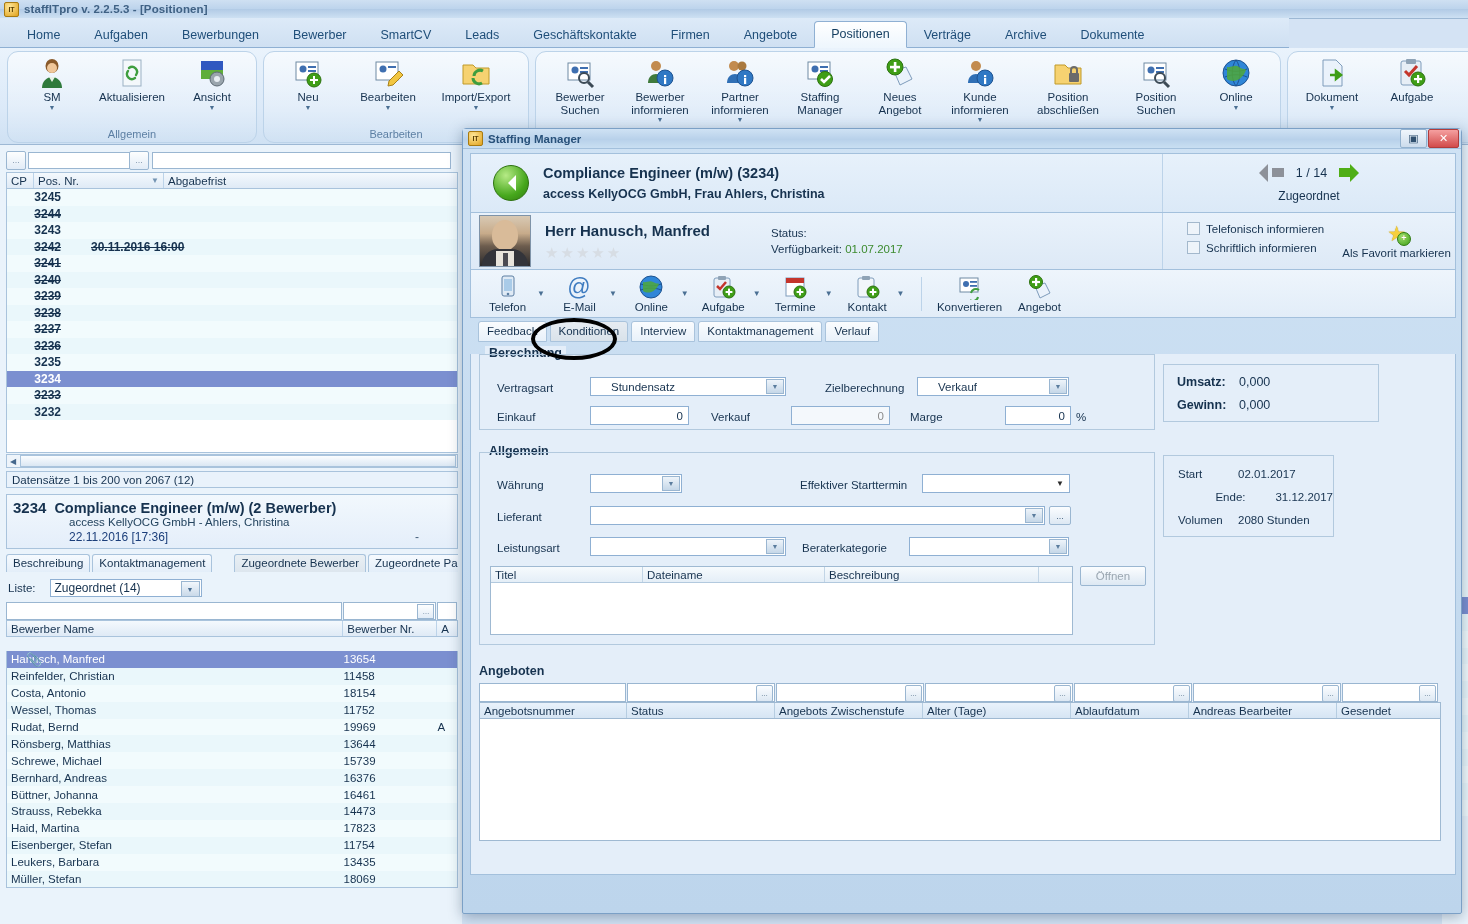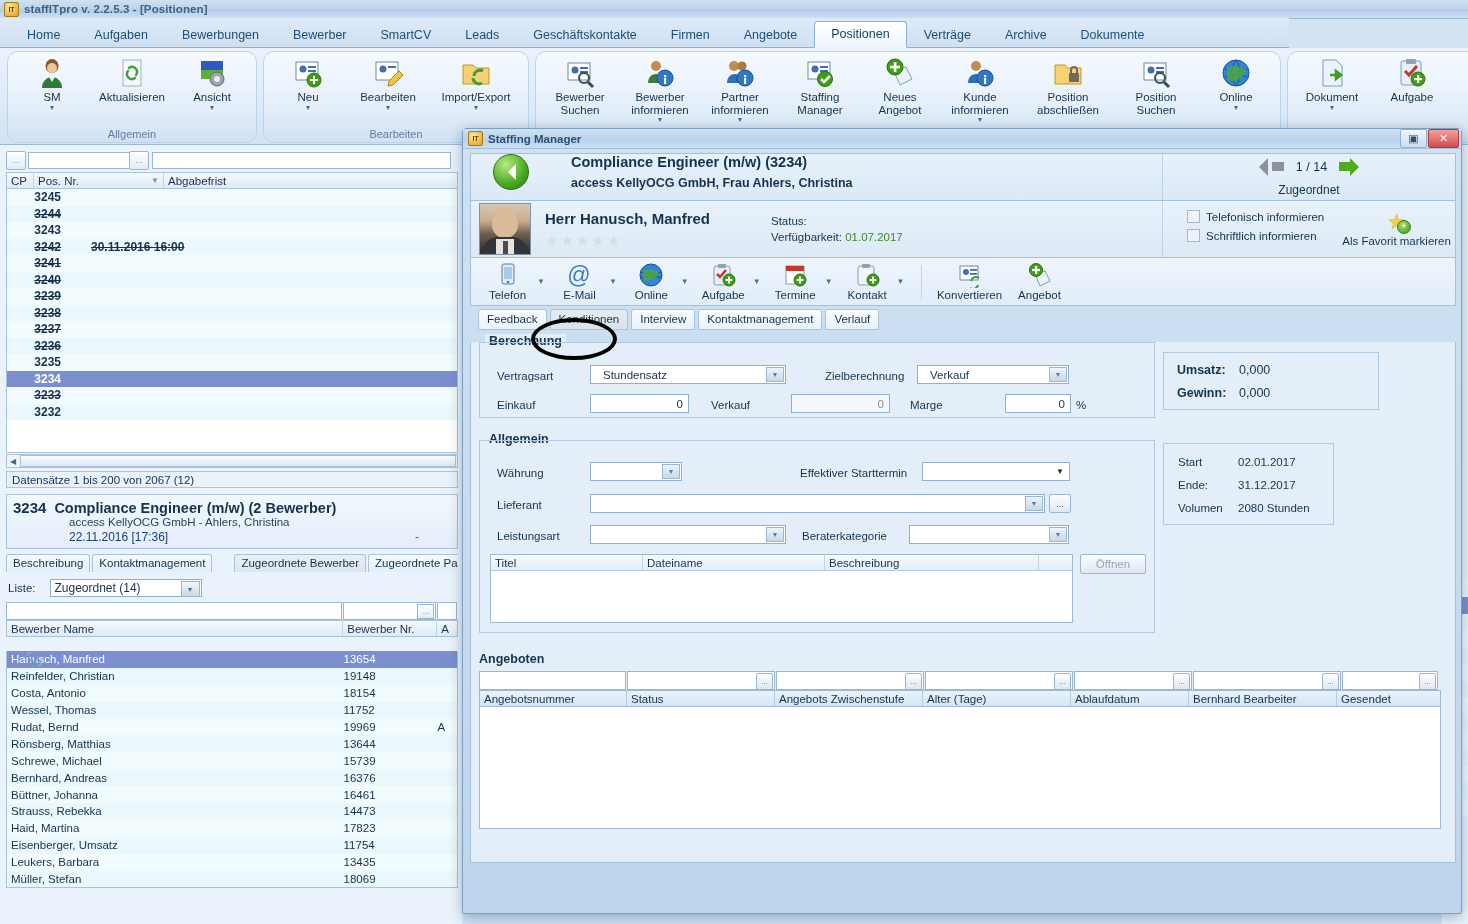--- a/index.html
+++ b/index.html
@@ -179,21 +179,21 @@
   .wbtns{margin-left:auto;display:flex;}
   .wbtn{width:25px;height:17px;margin-right:1px;border:1px solid #93b2cf;border-radius:2px;
     display:flex;align-items:center;justify-content:center;font-size:11px;color:#30506f;
     background:linear-gradient(to bottom,#f0f6fc,#ccdcec);}
   .wbtn.close{background:linear-gradient(to bottom,#f5a0a0,#d24b4b);border-color:#b03c3c;color:#fff;width:29px;margin-right:2px;}
 
   .dlg-inner{position:absolute;left:7px;top:24px;width:986px;height:830px;}
 
   .hdr-card{
     border:1px solid #a3c0dc;background:linear-gradient(to bottom,#e7f1fb,#dbe9f7);
-    height:48px;display:flex;box-sizing:border-box;position:relative;gap:28px;
+    height:60px;display:flex;align-items:center;box-sizing:border-box;position:relative;
   }
   .greenback{
     width:34px;height:34px;border-radius:50%;margin:0 14px 0 22px;flex:0 0 auto;
     background:radial-gradient(circle at 35% 28%,#b6ea86,#46a71c 62%,#2f7b11);
     border:1px solid #2d720f;display:flex;align-items:center;justify-content:center;
   }
   .greenback:after{content:"";border:8px solid transparent;border-right-color:#fff;margin-left:-6px;}
   .hdr-card .h1{font-size:14.5px;font-weight:bold;color:#16324f;}
   .hdr-card .h2{font-size:12.5px;font-weight:bold;color:#16324f;margin-top:6px;}
   .nav{position:absolute;right:0;top:0;width:292px;height:100%;
@@ -257,21 +257,21 @@
   .fs-legend{position:absolute;left:6px;top:-8px;background:#e4eef9;padding:0 4px;font-size:12.5px;font-weight:bold;color:#16324f;}
   .fs-box{border:1px solid #b2c9de;box-sizing:border-box;}
 
   .lbl{font-size:11.5px;color:#16324f;}
   .tbox{
     border:1px solid #8fb0d3;background:#fff;box-sizing:border-box;height:19px;
     font-size:11.5px;display:flex;align-items:center;position:relative;
   }
   .tbox.ro{background:#f4f8fc;}
   .tbox .val{padding-right:5px;width:100%;text-align:right;box-sizing:border-box;}
-  .tbox .valL{padding-left:12px;width:100%;box-sizing:border-box;}
+  .tbox .valL{padding-left:20px;width:100%;box-sizing:border-box;}
   .ddbtn{position:absolute;right:1px;top:1px;bottom:1px;width:16px;
     background:linear-gradient(to bottom,#eef4fa,#c5d7e8);border:1px solid #9ab6d1;
     display:flex;align-items:center;justify-content:center;font-size:7px;color:#5b7d9e;}
   .ddbtn.flat{background:none;border:none;color:#2b2b2b;font-size:8px;}
   .elbtn{width:22px;height:19px;border:1px solid #9ab6d1;border-radius:2px;
     background:linear-gradient(to bottom,#fbfdff,#dde8f3);font-size:9px;color:#44617e;
     display:flex;align-items:center;justify-content:center;box-sizing:border-box;}
 
   .infobox{border:1px solid #b2c9de;background:#e4eef9;box-sizing:border-box;}
   .ib-row{display:flex;align-items:baseline;font-size:12.5px;}
@@ -689,21 +689,21 @@
   </div>
 
   <div class="bw-body">
     <div class="bwrow sel">
         <span class="n">Hanusch, Manfred</span>
         <span class="num">13654</span>
         <span class="x"></span>
       </div>
     <div class="bwrow">
         <span class="n">Reinfelder, Christian</span>
-        <span class="num">19148</span>
+        <span class="num">11458</span>
         <span class="x"></span>
       </div>
     <div class="bwrow">
         <span class="n">Costa, Antonio</span>
         <span class="num">18154</span>
         <span class="x"></span>
       </div>
     <div class="bwrow">
         <span class="n">Wessel, Thomas</span>
         <span class="num">11752</span>
@@ -738,21 +738,21 @@
         <span class="n">Strauss, Rebekka</span>
         <span class="num">14473</span>
         <span class="x"></span>
       </div>
     <div class="bwrow">
         <span class="n">Haid, Martina</span>
         <span class="num">17823</span>
         <span class="x"></span>
       </div>
     <div class="bwrow">
-        <span class="n">Eisenberger, Umsatz</span>
+        <span class="n">Eisenberger, Stefan</span>
         <span class="num">11754</span>
         <span class="x"></span>
       </div>
     <div class="bwrow">
         <span class="n">Leukers, Barbara</span>
         <span class="num">13435</span>
         <span class="x"></span>
       </div>
     <div class="bwrow">
         <span class="n">Müller, Stefan</span>
@@ -1043,21 +1043,21 @@
           </div>
           <div class="elbtn" style="position:absolute;left:600px;top:113px;width:66px;height:20px;font-size:11.5px;color:#9aa6b1;">Öffnen</div>
         </div>
       </div>
 
       <div class="infobox" style="position:absolute;left:692px;top:101px;width:171px;height:82px;">
         <div class="ib2-row" style="margin:12px 0 0 14px;">
           <span style="width:60px;">Start</span>
           <span>02.01.2017</span>
         </div>
-        <div class="ib2-row" style="margin:11px 0 0 14px;">
+        <div class="ib2-row" style="margin:11px 0 0 14px;justify-content:flex-end;">
           <span style="width:60px;">Ende:</span>
           <span>31.12.2017</span>
         </div>
         <div class="ib2-row" style="margin:11px 0 0 14px;">
           <span style="width:60px;">Volumen</span>
           <span>2080 Stunden</span>
         </div>
       </div>
 
       <div style="position:absolute;left:8px;top:310px;width:962px;">
@@ -1082,21 +1082,21 @@
           <div class="f" style="width:96px;">
               <span class="el">…</span>
             </div>
         </div>
         <div class="ang-head">
           <div class="c" style="width:147px;">Angebotsnummer</div>
           <div class="c" style="width:148px;">Status</div>
           <div class="c" style="width:148px;">Angebots Zwischenstufe</div>
           <div class="c" style="width:148px;">Alter (Tage)</div>
           <div class="c" style="width:118px;">Ablaufdatum</div>
-          <div class="c" style="width:148px;">Bernhard Bearbeiter</div>
+          <div class="c" style="width:148px;">Andreas Bearbeiter</div>
           <div class="c" style="flex:1;border-right:none;">Gesendet</div>
         </div>
         <div style="border:1px solid #9fb9d2;border-top:none;background:#fff;height:122px;box-sizing:border-box;"></div>
       </div>
 
     </div>
 
   </div>
 </div>
 

